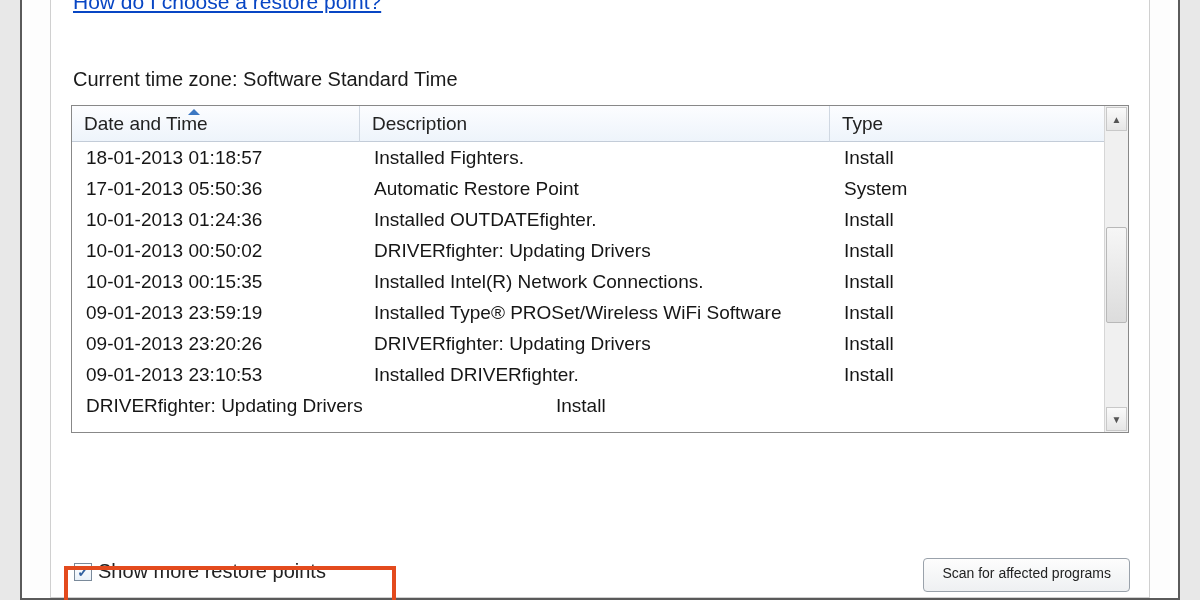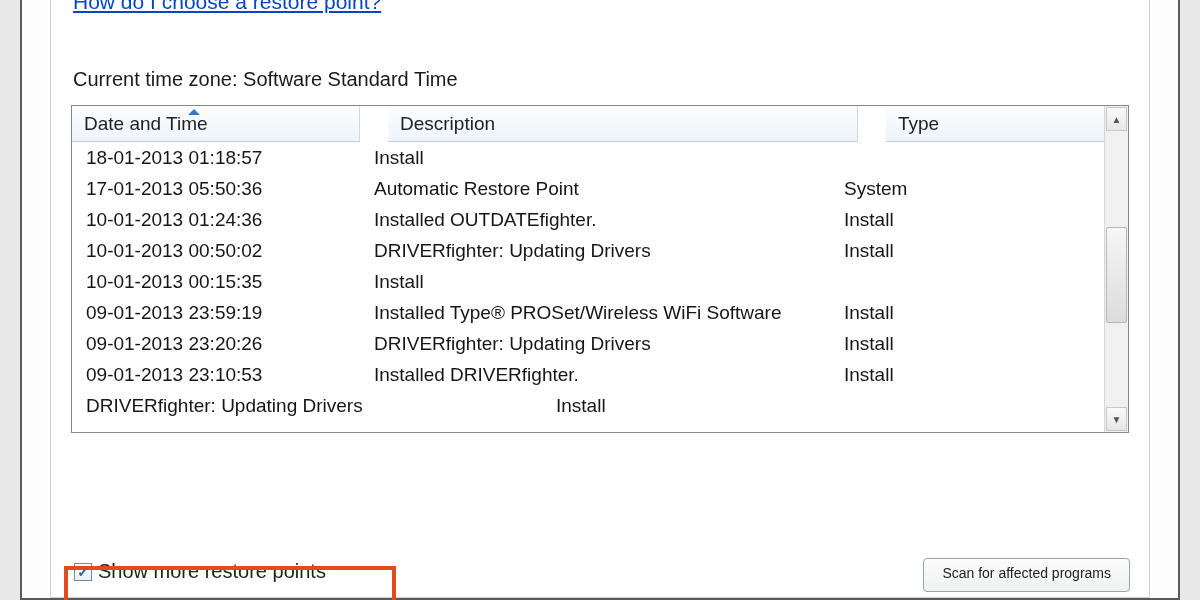--- a/index.html
+++ b/index.html
@@ -77,21 +77,20 @@
     }
     .viewport {
       position: absolute;
       left: 0; right: 24px; top: 0; bottom: 0;
       overflow: hidden;
     }
     .thead {
       display: flex;
       height: 36px;
       align-items: stretch;
-      gap: 28px;
     }
     .th {
       background: linear-gradient(#fcfdff,#eef4fb);
       border-right: 1px solid #d0d8e2;
       border-bottom: 1px solid #c3ccd8;
       font-size: 19px;
       color: #222;
       display: flex;
       align-items: center;
       padding-left: 12px;
@@ -176,39 +175,41 @@
     <div class="table-wrap">
       <div class="viewport">
         <div class="thead">
           <div class="th col-date sortable">Date and Time</div>
           <div class="th col-desc">Description</div>
           <div class="th col-type">Type</div>
         </div>
         <div class="tbody" id="tbody">
             <div class="tr">
               <div class="td col-date">18-01-2013 01:18:57</div>
+              <div class="td col-desc">Installed Fighters.</div>
               <div class="td col-type">Install</div>
             </div>
             <div class="tr">
               <div class="td col-date">17-01-2013 05:50:36</div>
               <div class="td col-desc">Automatic Restore Point</div>
               <div class="td col-type">System</div>
             </div>
             <div class="tr">
               <div class="td col-date">10-01-2013 01:24:36</div>
               <div class="td col-desc">Installed OUTDATEfighter.</div>
               <div class="td col-type">Install</div>
             </div>
             <div class="tr">
               <div class="td col-date">10-01-2013 00:50:02</div>
               <div class="td col-desc">DRIVERfighter: Updating Drivers</div>
               <div class="td col-type">Install</div>
             </div>
             <div class="tr">
               <div class="td col-date">10-01-2013 00:15:35</div>
+              <div class="td col-desc">Installed Intel(R) Network Connections.</div>
               <div class="td col-type">Install</div>
             </div>
             <div class="tr">
               <div class="td col-date">09-01-2013 23:59:19</div>
               <div class="td col-desc">Installed Type® PROSet/Wireless WiFi Software</div>
               <div class="td col-type">Install</div>
             </div>
             <div class="tr">
               <div class="td col-date">09-01-2013 23:20:26</div>
               <div class="td col-desc">DRIVERfighter: Updating Drivers</div>

